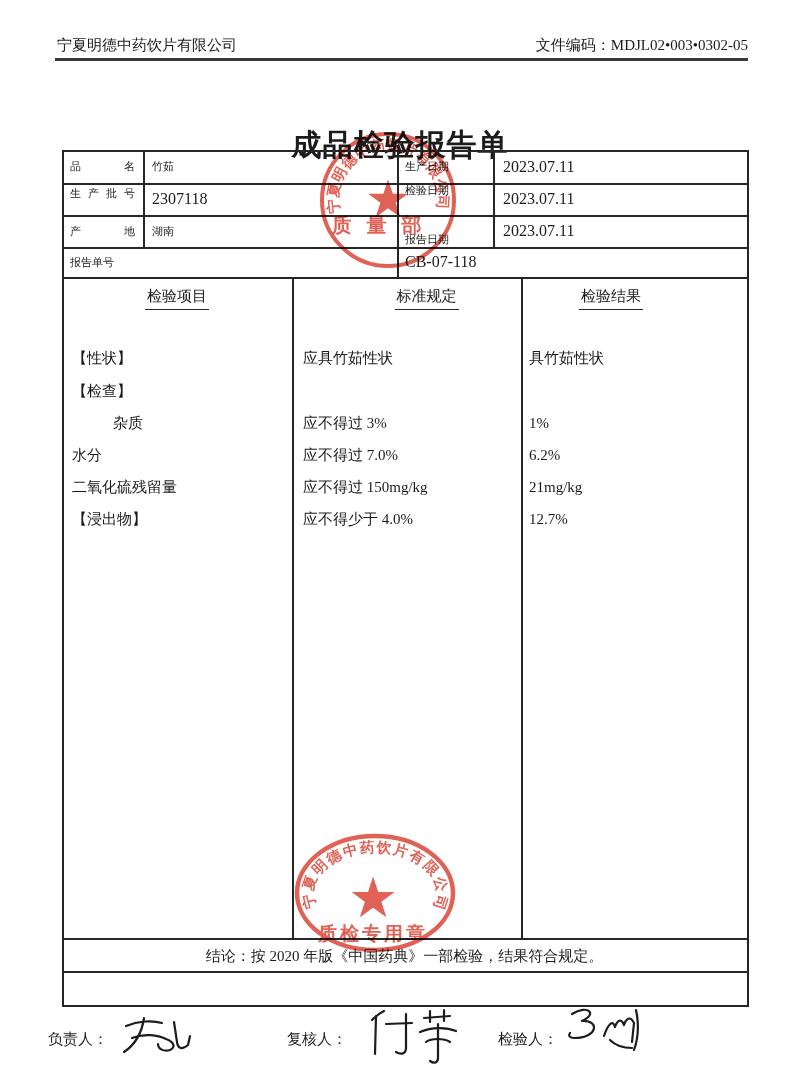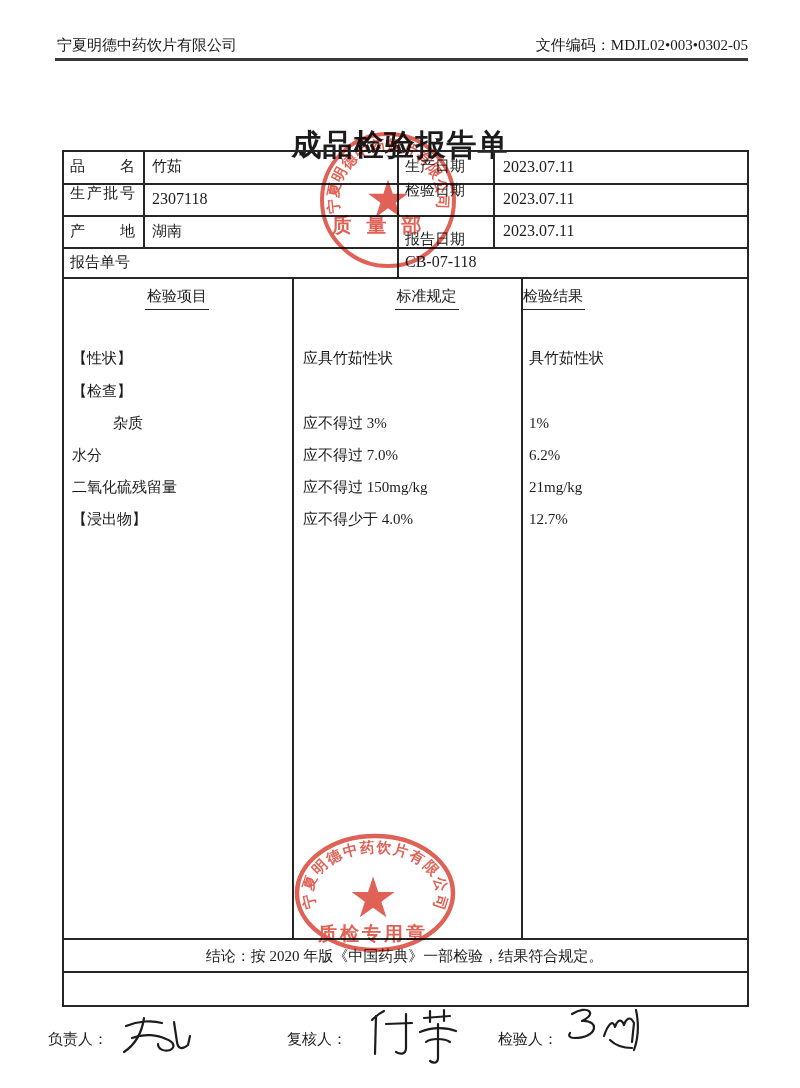--- a/index.html
+++ b/index.html
@@ -3,21 +3,21 @@
 <meta charset="utf-8">
 <style>
   html,body{margin:0;padding:0;background:#ffffff;}
   #page{position:relative;width:800px;height:1088px;background:#fff;overflow:hidden;
         font-family:"Liberation Serif","DejaVu Serif",serif;color:#1b1b1b;}
   .abs{position:absolute;}
   .hline{position:absolute;height:2px;background:#262626;}
   .vline{position:absolute;width:2px;background:#262626;}
   .t15{font-size:15px;line-height:1;}
   .t16{font-size:16px;line-height:1;}
-  .cell{position:absolute;display:flex;align-items:center;font-size:15px;}
+  .cell{position:absolute;display:flex;align-items:center;font-size:11px;}
   .just{display:block;text-align:justify;text-align-last:justify;}
   .hdr-underline{display:inline-block;border-bottom:1.5px solid #262626;padding:0 2px 3px 2px;}
   .center-row{position:absolute;width:685px;left:62px;text-align:center;font-size:15px;}
   #title{position:absolute;left:0;top:93px;width:800px;text-align:center;
          font-size:30px;font-weight:bold;letter-spacing:1px;margin-top:32px;}
   .stamp{position:absolute;mix-blend-mode:multiply;opacity:0.88;pointer-events:none;}
   .sig-label{position:absolute;font-size:15px;}
   .sig{position:absolute;}
   .sig path{fill:none;stroke:#1c1c1c;stroke-width:2.2;stroke-linecap:round;stroke-linejoin:round;}
 </style>
@@ -72,21 +72,21 @@
   <div class="cell" style="left:405px;top:215px;height:48px;">报告日期</div>
   <div class="cell t16" style="left:503px;top:215px;height:32px;font-size:16px;">2023.07.11</div>
 
   <div class="cell" style="left:70px;top:247px;height:30px;">报告单号</div>
   <div class="cell t16" style="left:405px;top:247px;height:30px;font-size:16px;">CB-07-118</div>
 
   <div class="abs" style="left:62px;top:287px;width:230px;text-align:center;font-size:15px;">
     <span class="hdr-underline">检验项目</span></div>
   <div class="abs" style="left:292px;top:287px;width:269px;text-align:center;font-size:15px;">
     <span class="hdr-underline">标准规定</span></div>
-  <div class="abs" style="left:521px;top:287px;width:180px;text-align:left;font-size:15px;">
+  <div class="abs" style="left:521px;top:287px;width:180px;text-align:center;font-size:15px;">
     <span class="hdr-underline">检验结果</span></div>
 
   <div class="abs t15" style="left:72px;top:351px;">【性状】</div>
   <div class="abs t15" style="left:303px;top:351px;">应具竹茹性状</div>
   <div class="abs t15" style="left:529px;top:351px;">具竹茹性状</div>
 
   <div class="abs t15" style="left:72px;top:384px;">【检查】</div>
   <div class="abs t15" style="left:303px;top:384px;"></div>
   <div class="abs t15" style="left:529px;top:384px;"></div>
 

